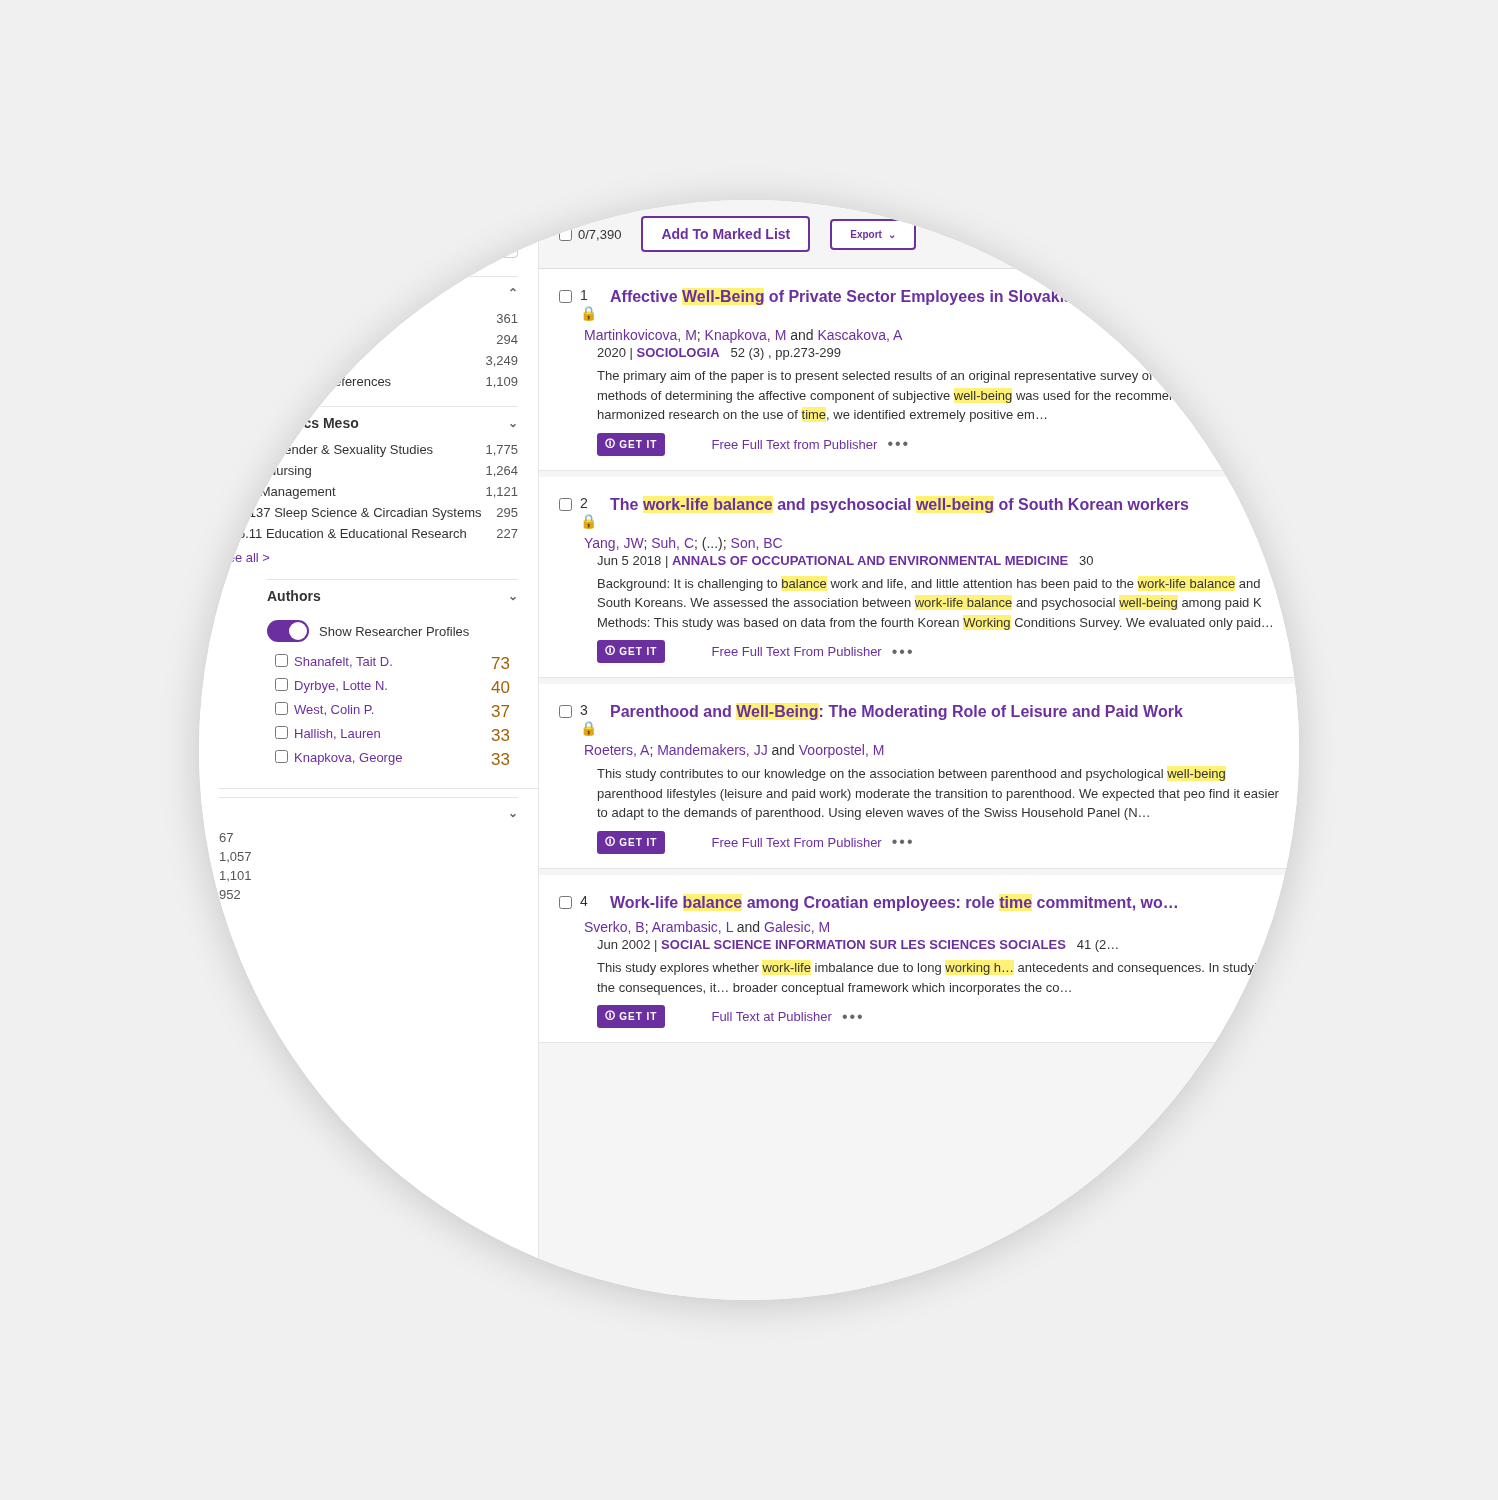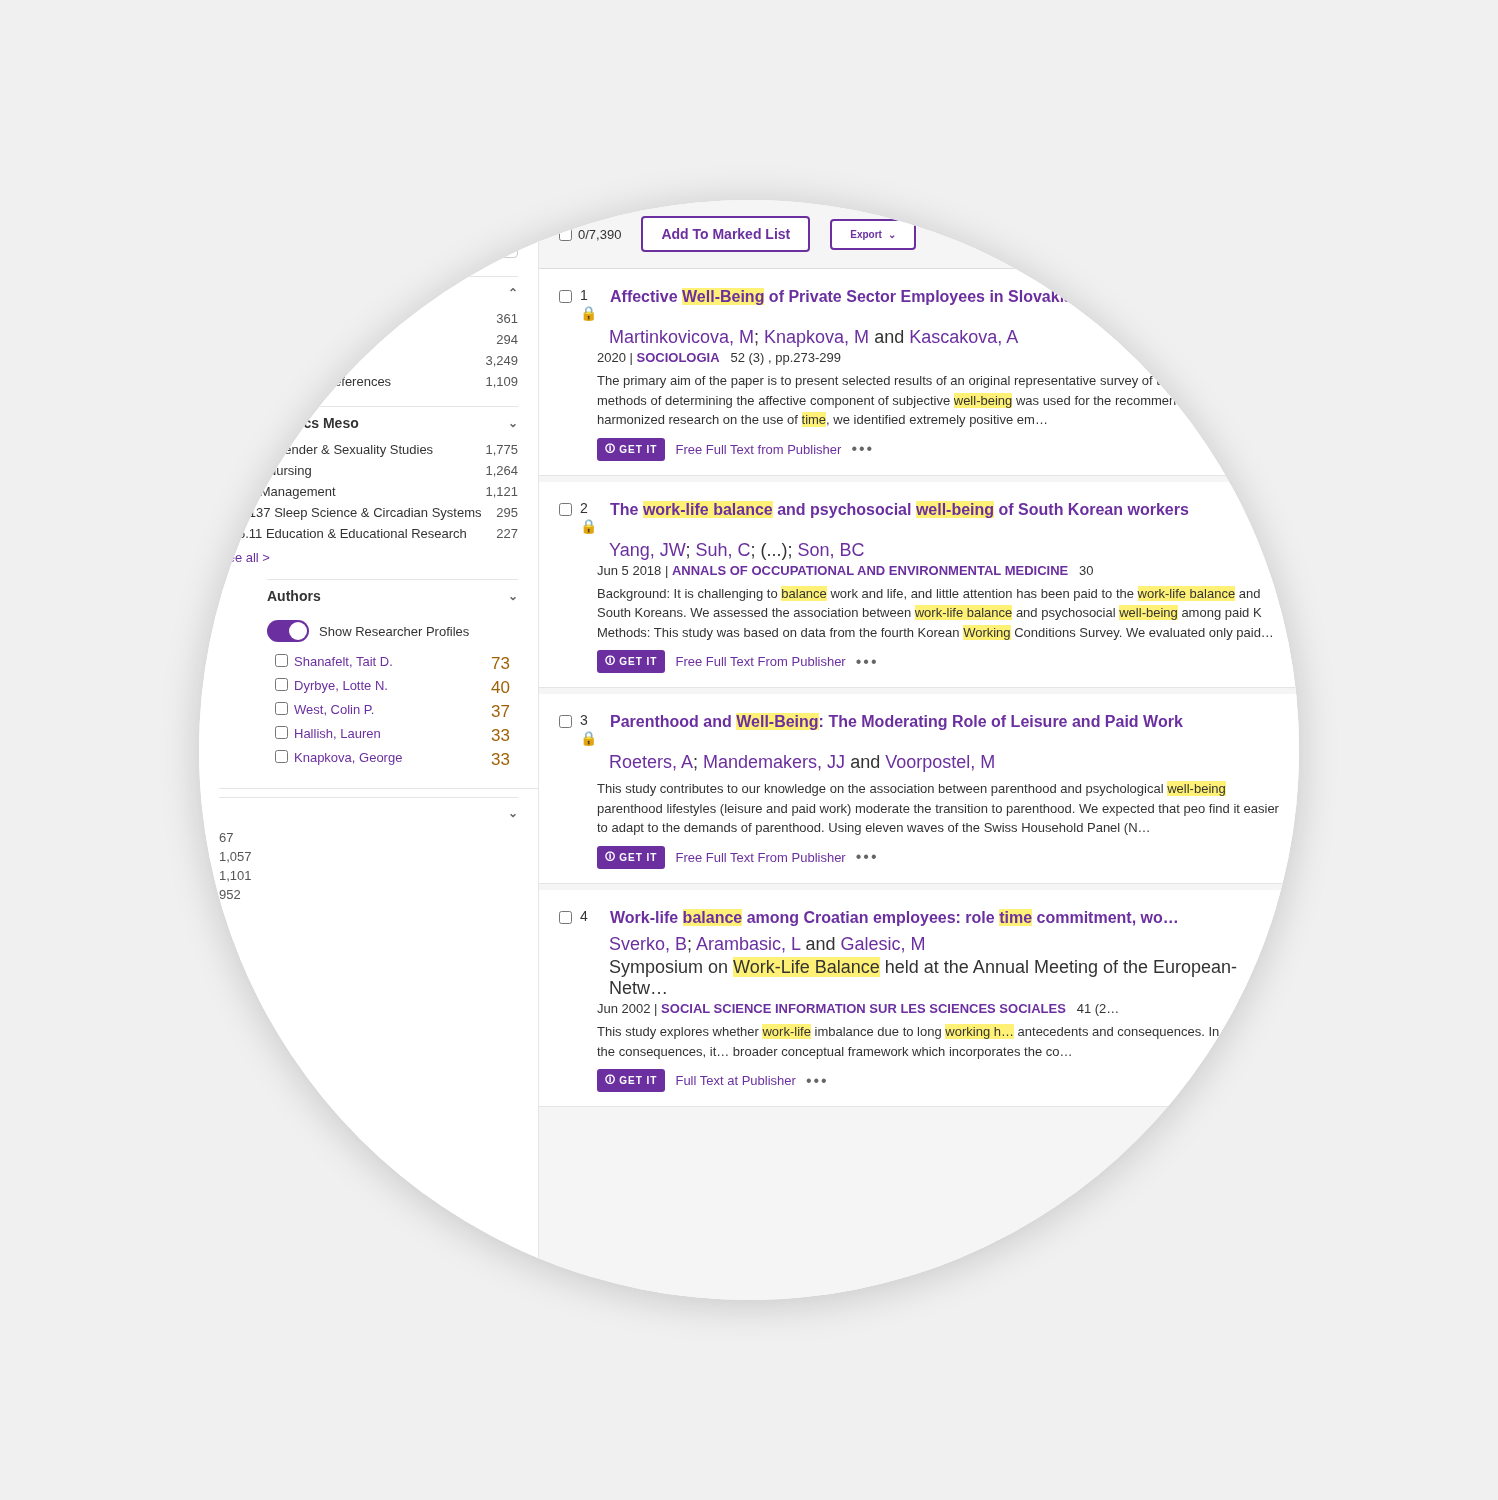--- a/index.html
+++ b/index.html
@@ -269,23 +269,23 @@
       cursor: pointer;
     }
 
     .card-title .highlight {
       background: #fff176;
       color: #6b2fa0;
       font-weight: bold;
     }
 
     .card-meta {
-      font-size: 18px;
-      color: #333;
-      margin: 4px 0 2px 50px;
+      font-size: 14px;
+      color: #333;
+      margin: 4px 0 2px 25px;
     }
 
     .card-meta a {
       color: #6b2fa0;
       text-decoration: none;
     }
 
     .card-journal {
       font-size: 13px;
       color: #333;
@@ -338,20 +338,21 @@
     .get-it-btn span {
       font-size: 10px;
       letter-spacing: 1px;
     }
 
     .link-btn {
       color: #6b2fa0;
       font-size: 13px;
       text-decoration: none;
       cursor: pointer;
+      margin-left: 36px;
     }
 
     .dots-btn {
       color: #666;
       font-size: 16px;
       cursor: pointer;
       letter-spacing: 2px;
     }
 
     .card-check-wrap {
@@ -610,23 +611,20 @@
               <span class="card-num">4</span>
             </div>
           </div>
           <div class="card-title">
             Work-life <span class="highlight">balance</span> among Croatian employees: role <span class="highlight">time</span> commitment, wo…
           </div>
         </div>
         <div class="card-meta">
           <a>Sverko, B</a>; <a>Arambasic, L</a> and <a>Galesic, M</a>
         </div>
-        <div class="card-meta" style="margin-top:2px;">
-          Symposium on <span class="highlight" style="background:#fff176;">Work-Life Balance</span> held at the Annual Meeting of the European-Netw…
-        </div>
         <div class="card-journal">
           Jun 2002 | <a>SOCIAL SCIENCE INFORMATION SUR LES SCIENCES SOCIALES</a>&nbsp;&nbsp; 41 (2…
         </div>
         <div class="card-abstract">
           This study explores whether <span class="highlight">work-life</span> imbalance due to long <span class="highlight">working h…</span> antecedents and consequences. In studying the consequences, it… broader conceptual framework which incorporates the co…
         </div>
         <div class="card-actions">
           <button class="get-it-btn">
             <span>🛈</span> 
               <span>GET IT</span>

